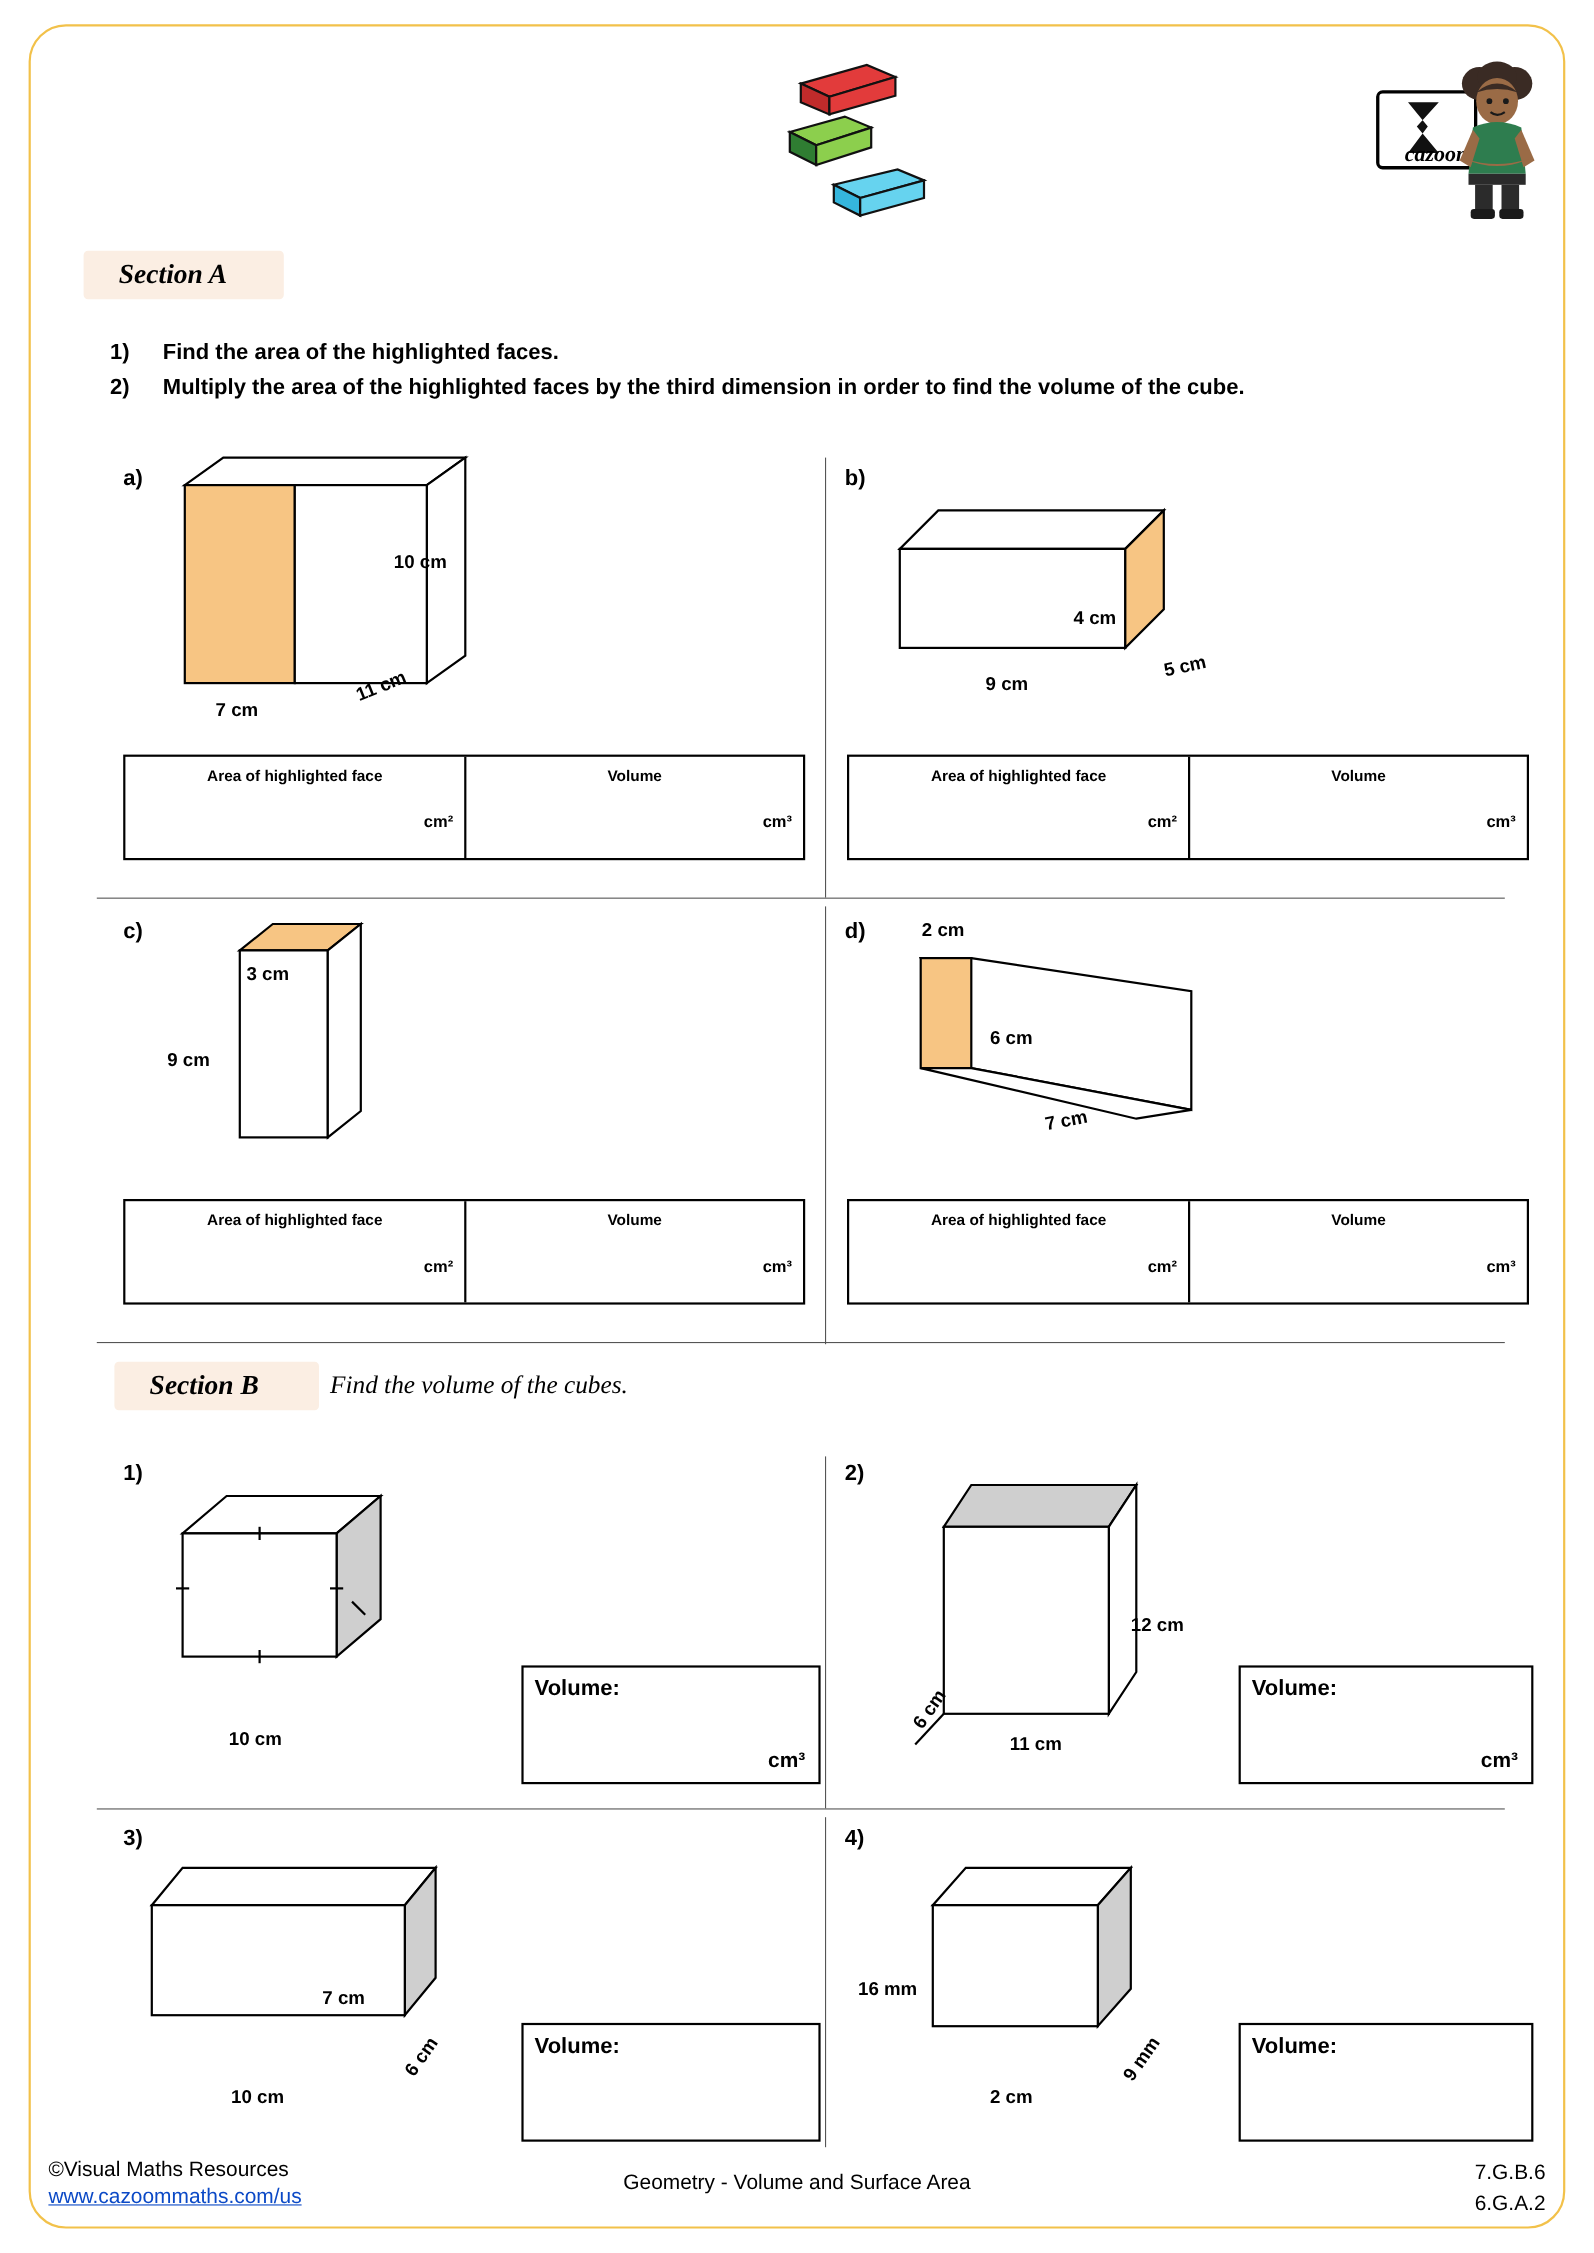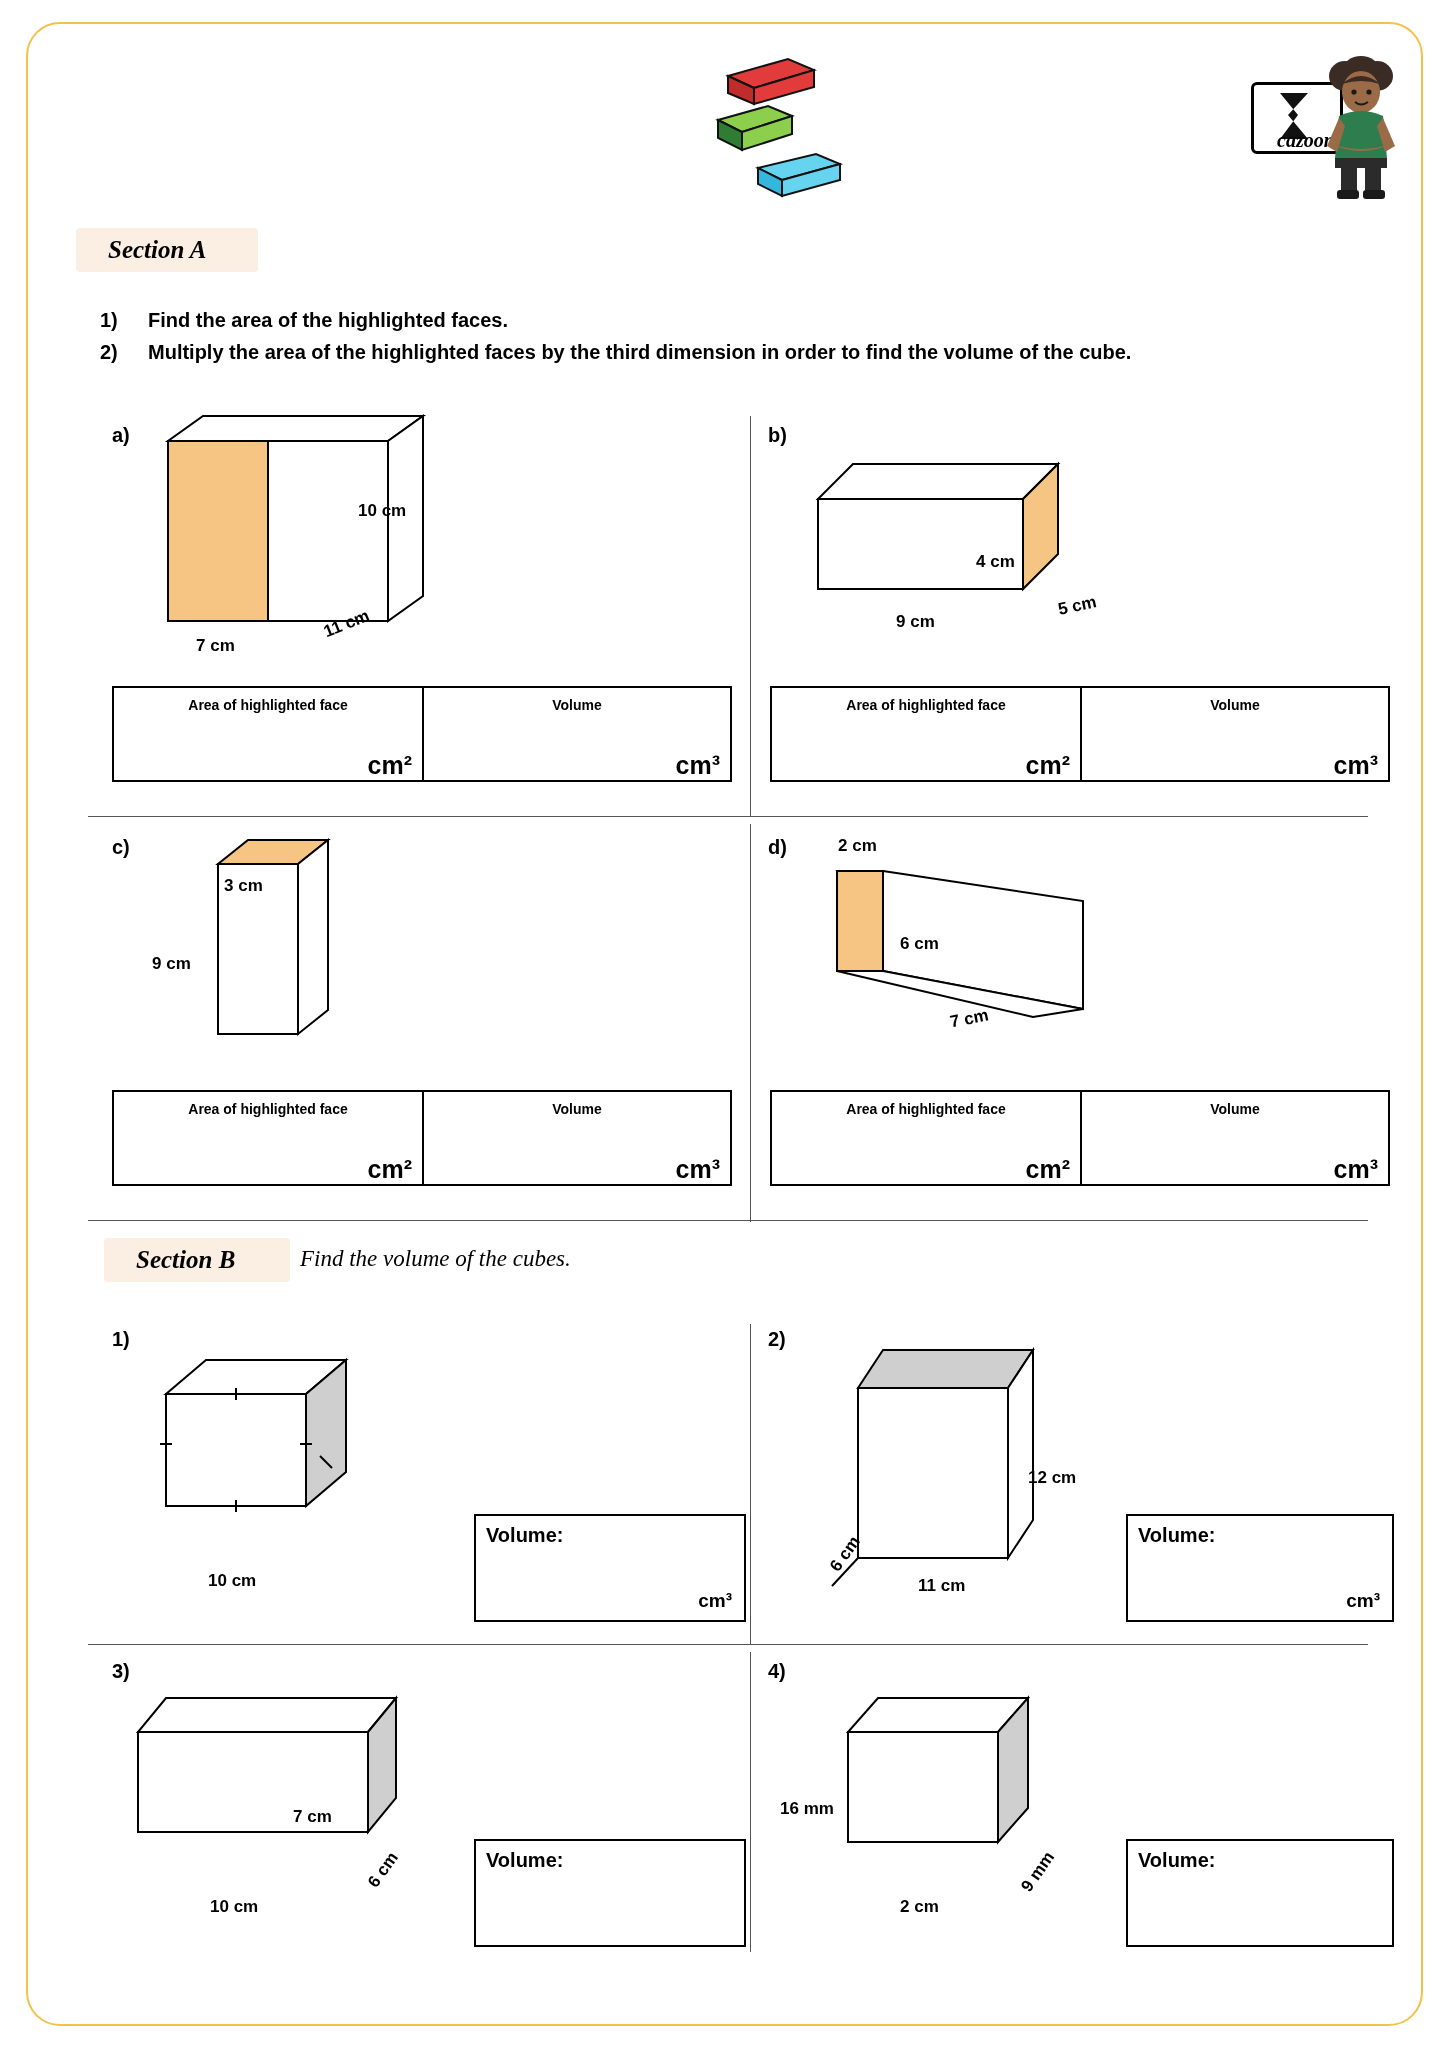--- a/index.html
+++ b/index.html
@@ -84,21 +84,21 @@
     height:96px;
   }
   .ansbox .half{
     position:absolute;top:0;height:100%;box-sizing:border-box;
   }
   .ansbox .half.left{left:0;border-right:2px solid #000;}
   .ansbox .hdr{
     text-align:center;font-size:14px;font-weight:bold;padding-top:9px;
   }
   .ansbox .unit{
-    position:absolute;right:10px;bottom:0;font-size:25px;font-weight:bold;
+    position:absolute;right:10px;bottom:24px;font-size:15px;font-weight:bold;
   }
   .volbox{
     position:absolute;border:2px solid #000;box-sizing:border-box;
   }
   .volbox .lbl{position:absolute;left:10px;top:8px;font-size:20px;font-weight:bold;}
   .volbox .unit{position:absolute;right:12px;bottom:8px;font-size:19px;font-weight:bold;}
 
   
   .qlabel{position:absolute;font-size:20px;font-weight:bold;}
 
@@ -330,13 +330,24 @@
   </svg>
   <div class="dim" style="left:752px;top:1775px;">16 mm</div>
   <div class="dim" style="left:872px;top:1873px;">2 cm</div>
   <div class="dim" style="left:988px;top:1838px;transform:rotate(-55deg);">9 mm</div>
   <div class="volbox" style="left:1098px;top:1815px;width:268px;height:108px;">
     <div class="lbl">Volume:</div>
   </div>
 
  </div>
 
+ <div class="footer">
+   <div class="f-left">
+     <span>©Visual Maths Resources</span>
+     <a href="#">www.cazoommaths.com/us</a>
+   </div>
+   <div class="f-center">Geometry - Volume and Surface Area</div>
+   <div class="f-right">
+     <div>7.G.B.6</div>
+     <div>6.G.A.2</div>
+   </div>
+ </div>
 </div>
 
 </body></html>

